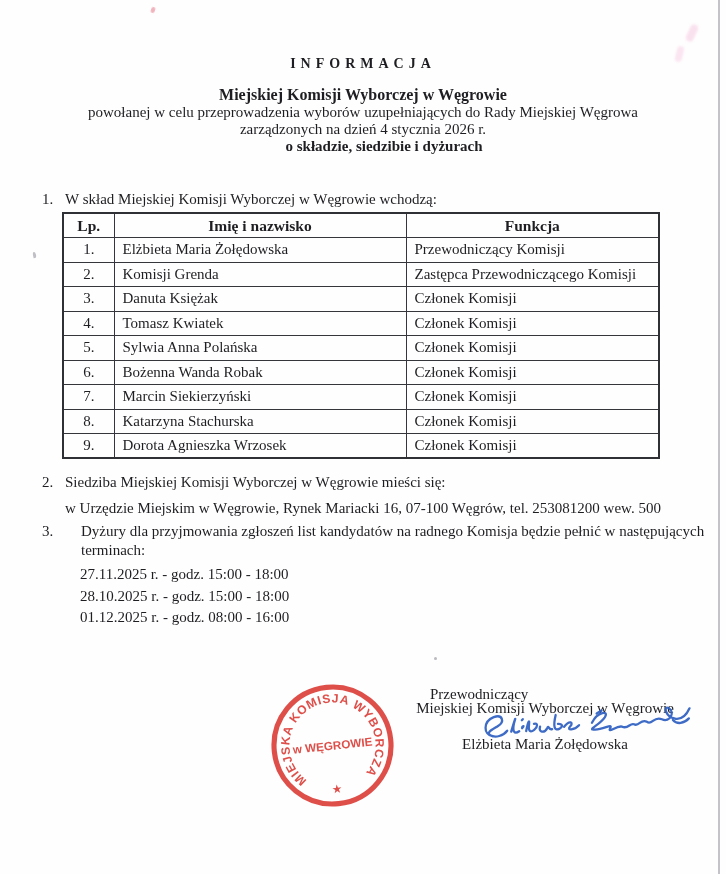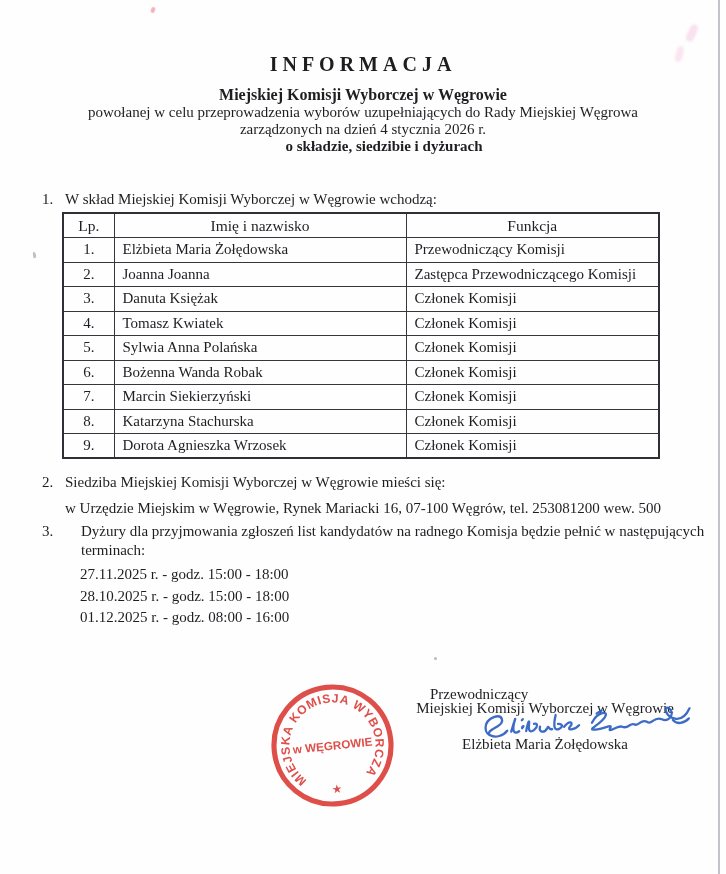--- a/index.html
+++ b/index.html
@@ -3,40 +3,40 @@
 <meta charset="utf-8">
 <style>
   html,body { margin:0; padding:0; background:#ffffff; }
   .page {
     position:relative; width:726px; height:874px;
     background:#fefefe; overflow:hidden;
     font-family:"Liberation Serif", serif; color:#1e1e22;
   }
   
   .header { position:absolute; top:54px; left:0; width:726px; text-align:center; }
-  .doc-title { font-size:20px; font-weight:bold; letter-spacing:5px; line-height:20px; margin-bottom:12px; }
+  .doc-title { font-size:14px; font-weight:bold; letter-spacing:5px; line-height:20px; margin-bottom:12px; }
   .doc-sub1 { font-size:16px; font-weight:bold; line-height:18px; }
   .doc-sub2, .doc-sub3 { font-size:15px; line-height:17px; white-space:nowrap; }
   .doc-sub4 { font-size:15px; font-weight:bold; line-height:17px;margin-left:42px; }
 
   .item-num { position:absolute; left:42px; font-size:15px; line-height:18px; }
   .item-text { position:absolute; left:65px; font-size:15px; line-height:18px; white-space:nowrap; }
 
   
   .tbl-wrap { position:absolute; top:212px; left:62px; }
   table.commission {
     border-collapse:collapse; table-layout:fixed; width:596px;
     border:2px solid #2f2f36;
   }
   table.commission th, table.commission td {
     border:1.5px solid #35353c; font-size:15px; overflow:hidden;
     padding:0 8px; white-space:nowrap;
   }
   table.commission tr { height:24.5px; }
-  table.commission th { font-size:15.5px; font-weight:normal; text-align:center; padding:0 2px; }
+  table.commission th { font-size:15.5px; font-weight:bold; text-align:center; padding:0 2px; }
   table.commission td.c-lp { text-align:center; padding:0 2px; }
 
   
   .item3-lines { position:absolute; left:65px; top:522px; font-size:15px; line-height:19px; }
   .item3-lines span { white-space:nowrap;margin-left:16px; }
 
   
   .schedule { position:absolute; left:80px; top:564px; font-size:15px; line-height:21.5px; }
 
   
@@ -87,21 +87,21 @@
         </tr>
       </thead>
       <tbody>
           <tr>
             <td class="c-lp">1.</td>
             <td>Elżbieta Maria Żołędowska</td>
             <td>Przewodniczący Komisji</td>
           </tr>
           <tr>
             <td class="c-lp">2.</td>
-            <td>Joanna Joanna</td>
+            <td>Komisji Grenda</td>
             <td>Zastępca Przewodniczącego Komisji</td>
           </tr>
           <tr>
             <td class="c-lp">3.</td>
             <td>Danuta Księżak</td>
             <td>Członek Komisji</td>
           </tr>
           <tr>
             <td class="c-lp">4.</td>
             <td>Tomasz Kwiatek</td>

